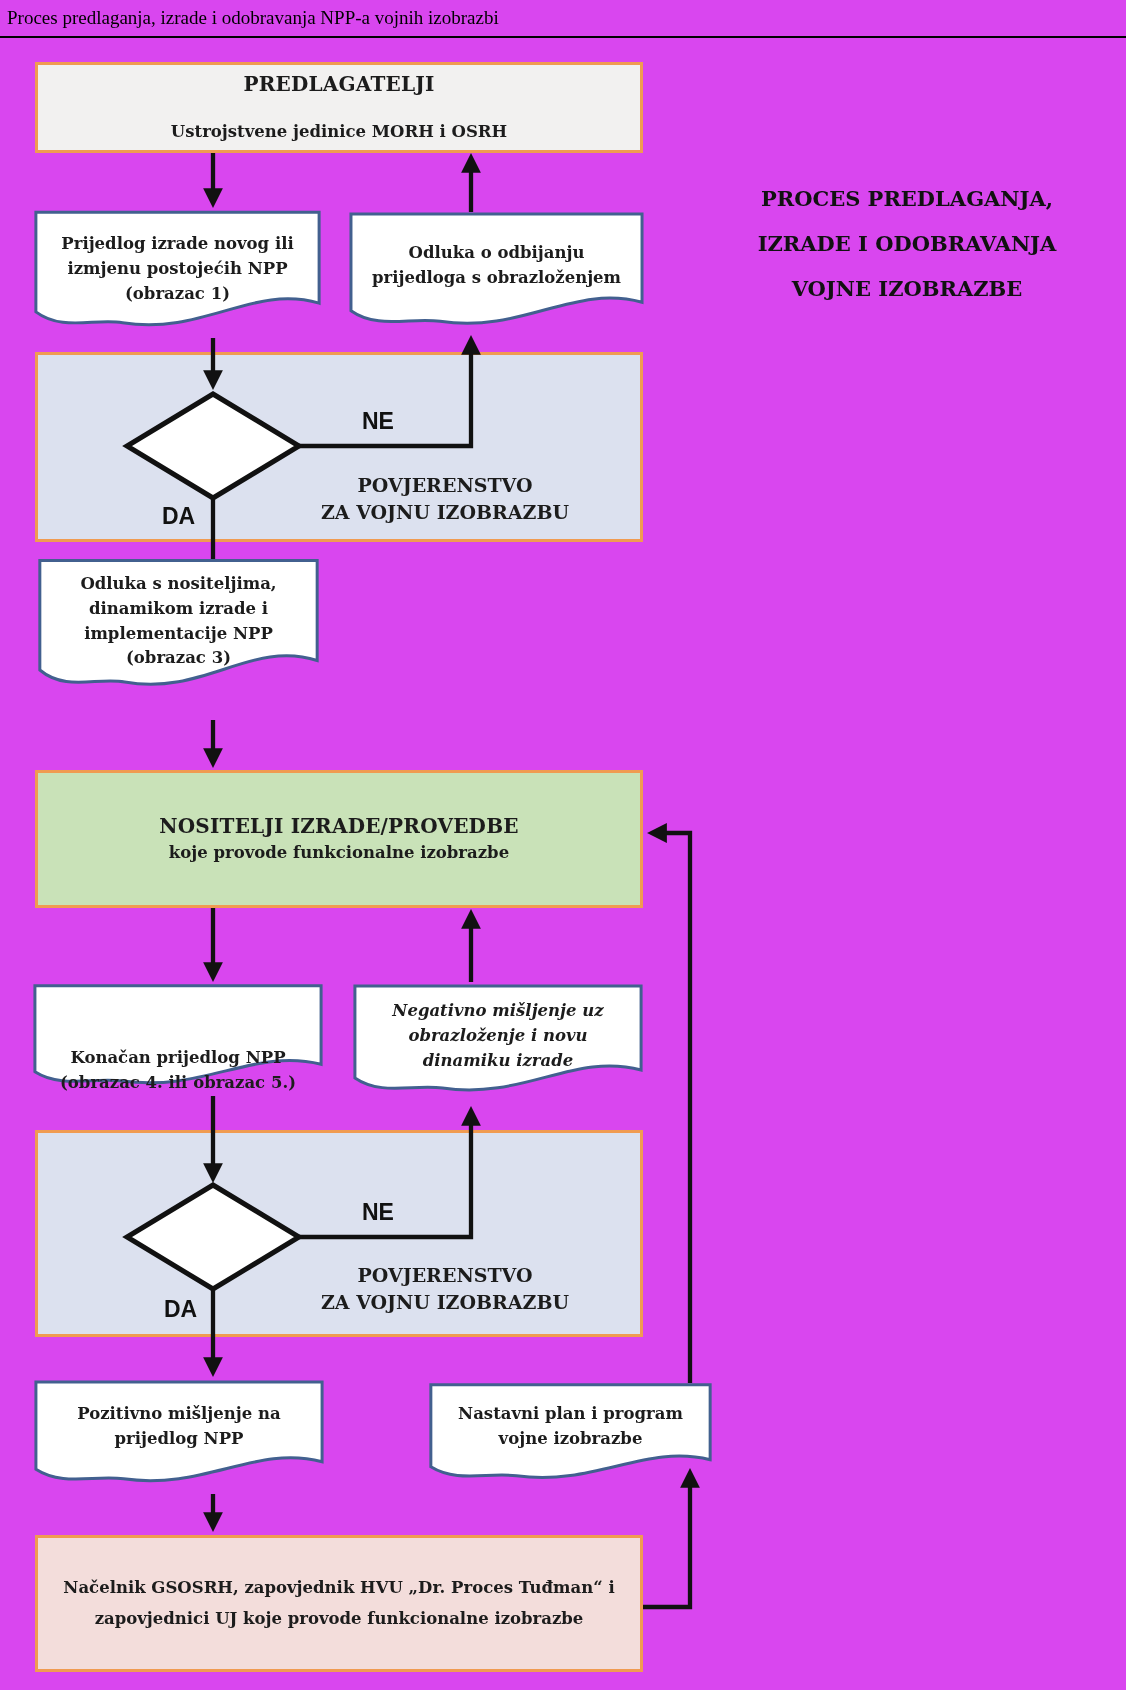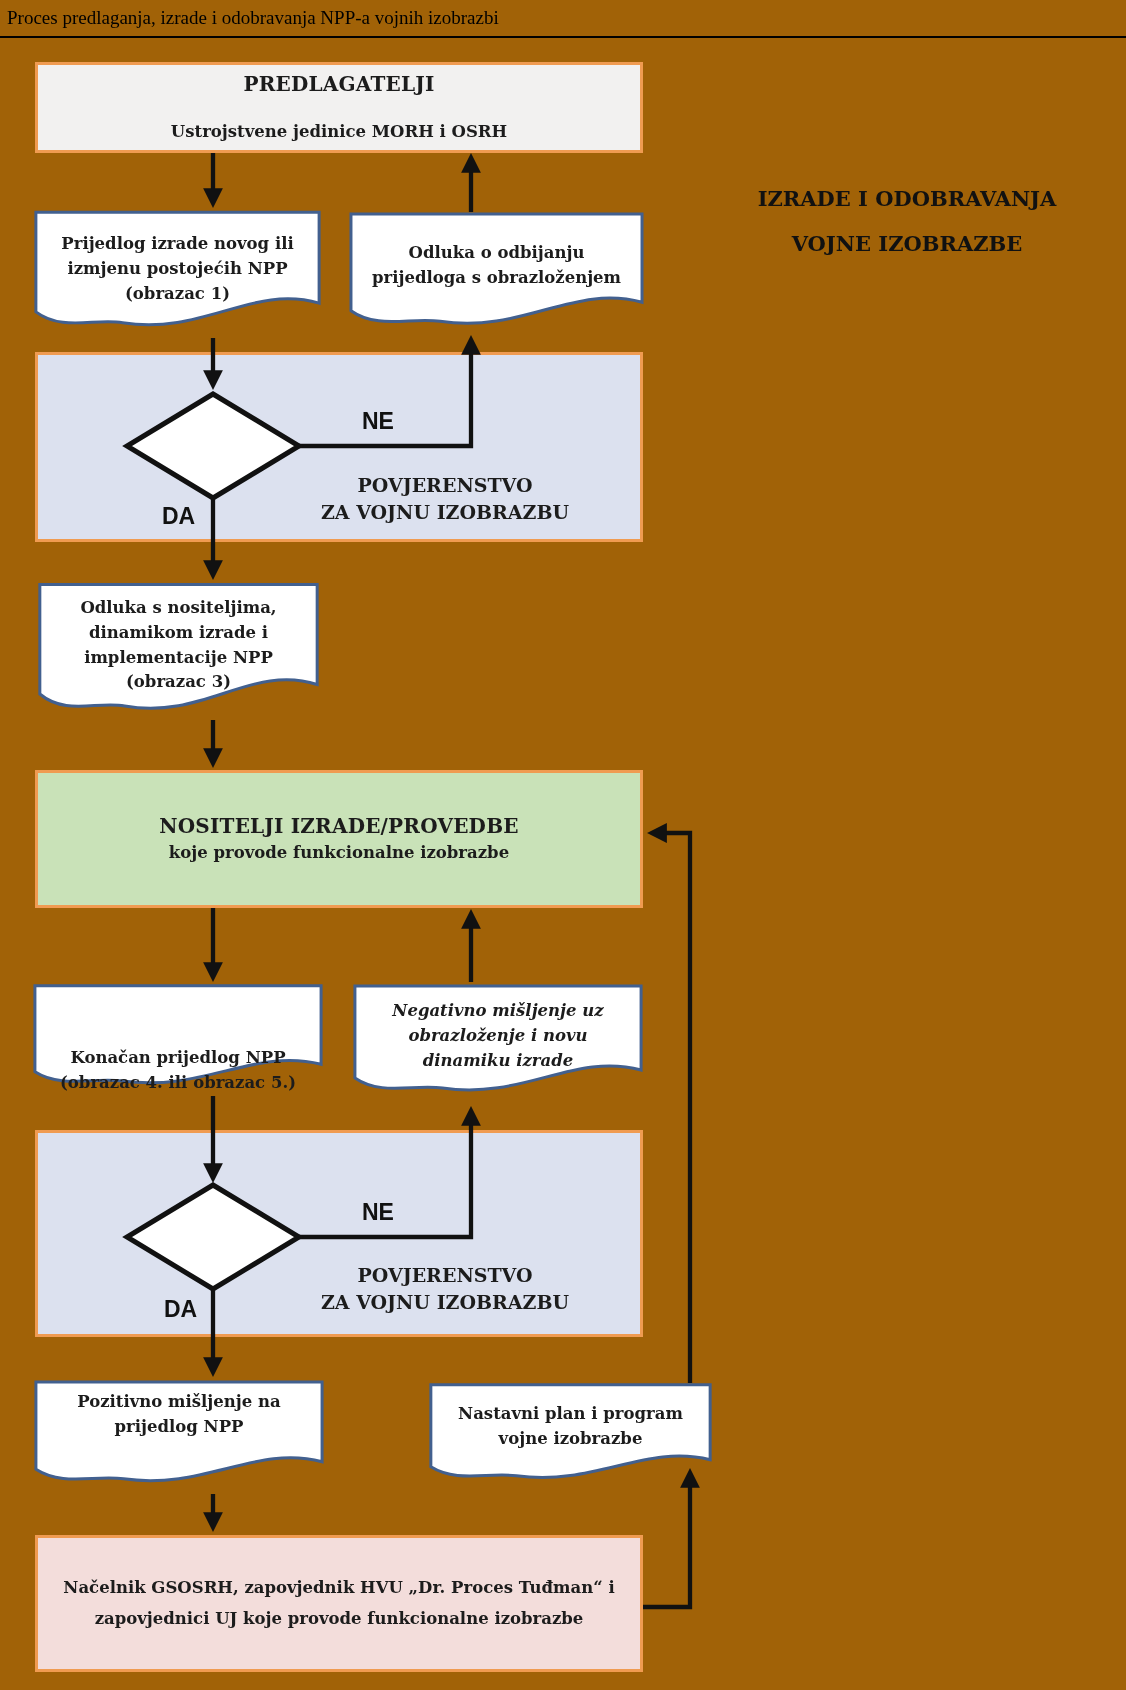--- a/index.html
+++ b/index.html
@@ -1,16 +1,16 @@
 <!DOCTYPE html>
 <html lang="hr"><head>
 <meta charset="utf-8">
 <style>
   html,body{margin:0;padding:0;background:#ffffff;}
-  .canvas{position:relative;width:1126px;height:1690px;background:#a16207;overflow:hidden;
+  .canvas{position:relative;width:1126px;height:1690px;background:#d946ef;overflow:hidden;
           font-family:"DejaVu Serif",serif;}
   
   .hdr{position:absolute;left:7px;top:7px;font-family:"Liberation Serif",serif;
        font-size:19px;color:#000;white-space:nowrap;}
   .hrule{position:absolute;left:0;top:36px;width:1126px;height:2px;background:#000;}
   
   .bigbox{position:absolute;left:35px;width:608px;border:3px solid #F09B51;box-sizing:border-box;
           display:flex;flex-direction:column;align-items:center;justify-content:center;
           text-align:center;color:#1c1c1c;z-index:1;}
   #box-predlagatelji{top:62px;height:91px;background:#F2F1F0;gap:24px;}
@@ -27,28 +27,28 @@
   
   .doc{position:absolute;z-index:3;}
   .doc svg.shape{position:absolute;left:0;top:0;width:100%;height:100%;}
   .docpath{fill:#ffffff;stroke:#42608F;stroke-width:3;vector-effect:non-scaling-stroke;}
   .doctext{position:relative;text-align:center;font-weight:bold;font-size:16.5px;
            line-height:1.5;color:#1c1c1c;}
   #doc-prijedlog{left:33px;top:210px;width:289px;height:130px;}
   #doc-prijedlog .doctext{padding-top:22px;}
   #doc-odbijanje{left:348px;top:212px;width:297px;height:126px;}
   #doc-odbijanje .doctext{padding-top:29px;}
-  #doc-odluka{left:37px;top:582px;width:283px;height:143px;}
+  #doc-odluka{left:37px;top:558px;width:283px;height:143px;}
   #doc-odluka .doctext{padding-top:14px;}
   #doc-konacan{left:32px;top:984px;width:292px;height:112px;}
   #doc-konacan .doctext{padding-top:22px;margin-top:40px;}
   #doc-negativno{left:352px;top:984px;width:292px;height:120px;}
   #doc-negativno .doctext{padding-top:15px;font-style:italic;}
   #doc-pozitivno{left:33px;top:1380px;width:292px;height:114px;}
-  #doc-pozitivno .doctext{padding-top:10px;}
+  #doc-pozitivno .doctext{padding-top:22px;}
   #doc-nastavni{left:428px;top:1383px;width:285px;height:107px;}
   #doc-nastavni .doctext{padding-top:19px;}
   
   .lbl{position:absolute;z-index:4;font-family:"Liberation Sans",sans-serif;
        font-weight:bold;font-size:23px;color:#111;}
   #lbl-ne1{left:362px;top:408px;}
   #lbl-da1{left:162px;top:503px;}
   #lbl-ne2{left:362px;top:1199px;}
   #lbl-da2{left:164px;top:1296px;}
   
@@ -193,17 +193,18 @@
   <div class="committee" id="committee1">
     <div>POVJERENSTVO</div>
     <div>ZA VOJNU IZOBRAZBU</div>
   </div>
   <div class="committee" id="committee2">
     <div>POVJERENSTVO</div>
     <div>ZA VOJNU IZOBRAZBU</div>
   </div>
 
   <div class="side-title">
+    <div>PROCES PREDLAGANJA,</div>
     <div>IZRADE I ODOBRAVANJA</div>
     <div>VOJNE IZOBRAZBE</div>
   </div>
 
 </div>
 
 </body></html>

